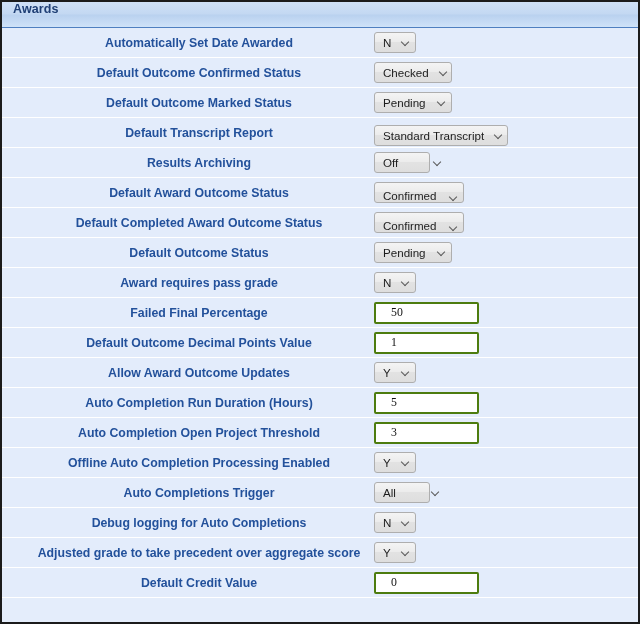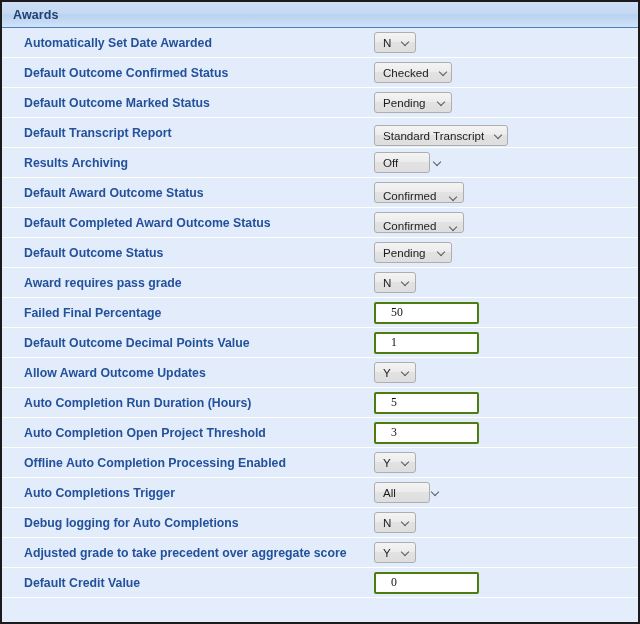--- a/index.html
+++ b/index.html
@@ -23,21 +23,21 @@
     overflow: hidden;
   }
 
   
   .panel-header {
     height: 26px;
     box-sizing: border-box;
     background: linear-gradient(to bottom, #cfe0f6 0%, #c3d8f2 48%, #b9d1ef 52%, #cfe2f8 100%);
     border-bottom: 1px solid #4f7fc0;
     display: flex;
-    align-items: center;
+    align-items: flex-start;
     padding-left: 11px;
   }
   .panel-header .title {
     font-size: 12.5px;
     font-weight: bold;
     color: #1f3f75;
     letter-spacing: 0.1px;
   }
 
   
@@ -55,20 +55,21 @@
   }
   .row .label {
     width: 372px;
     box-sizing: border-box;
     padding-left: 22px;
     font-size: 12.3px;
     font-weight: bold;
     color: #23519b;
     white-space: nowrap;
     overflow: hidden;
+    text-align: center;
   }
   .row .control {
     flex: 1;
     display: flex;
     align-items: center;
   }
 
   
   .select {
     display: inline-flex;

